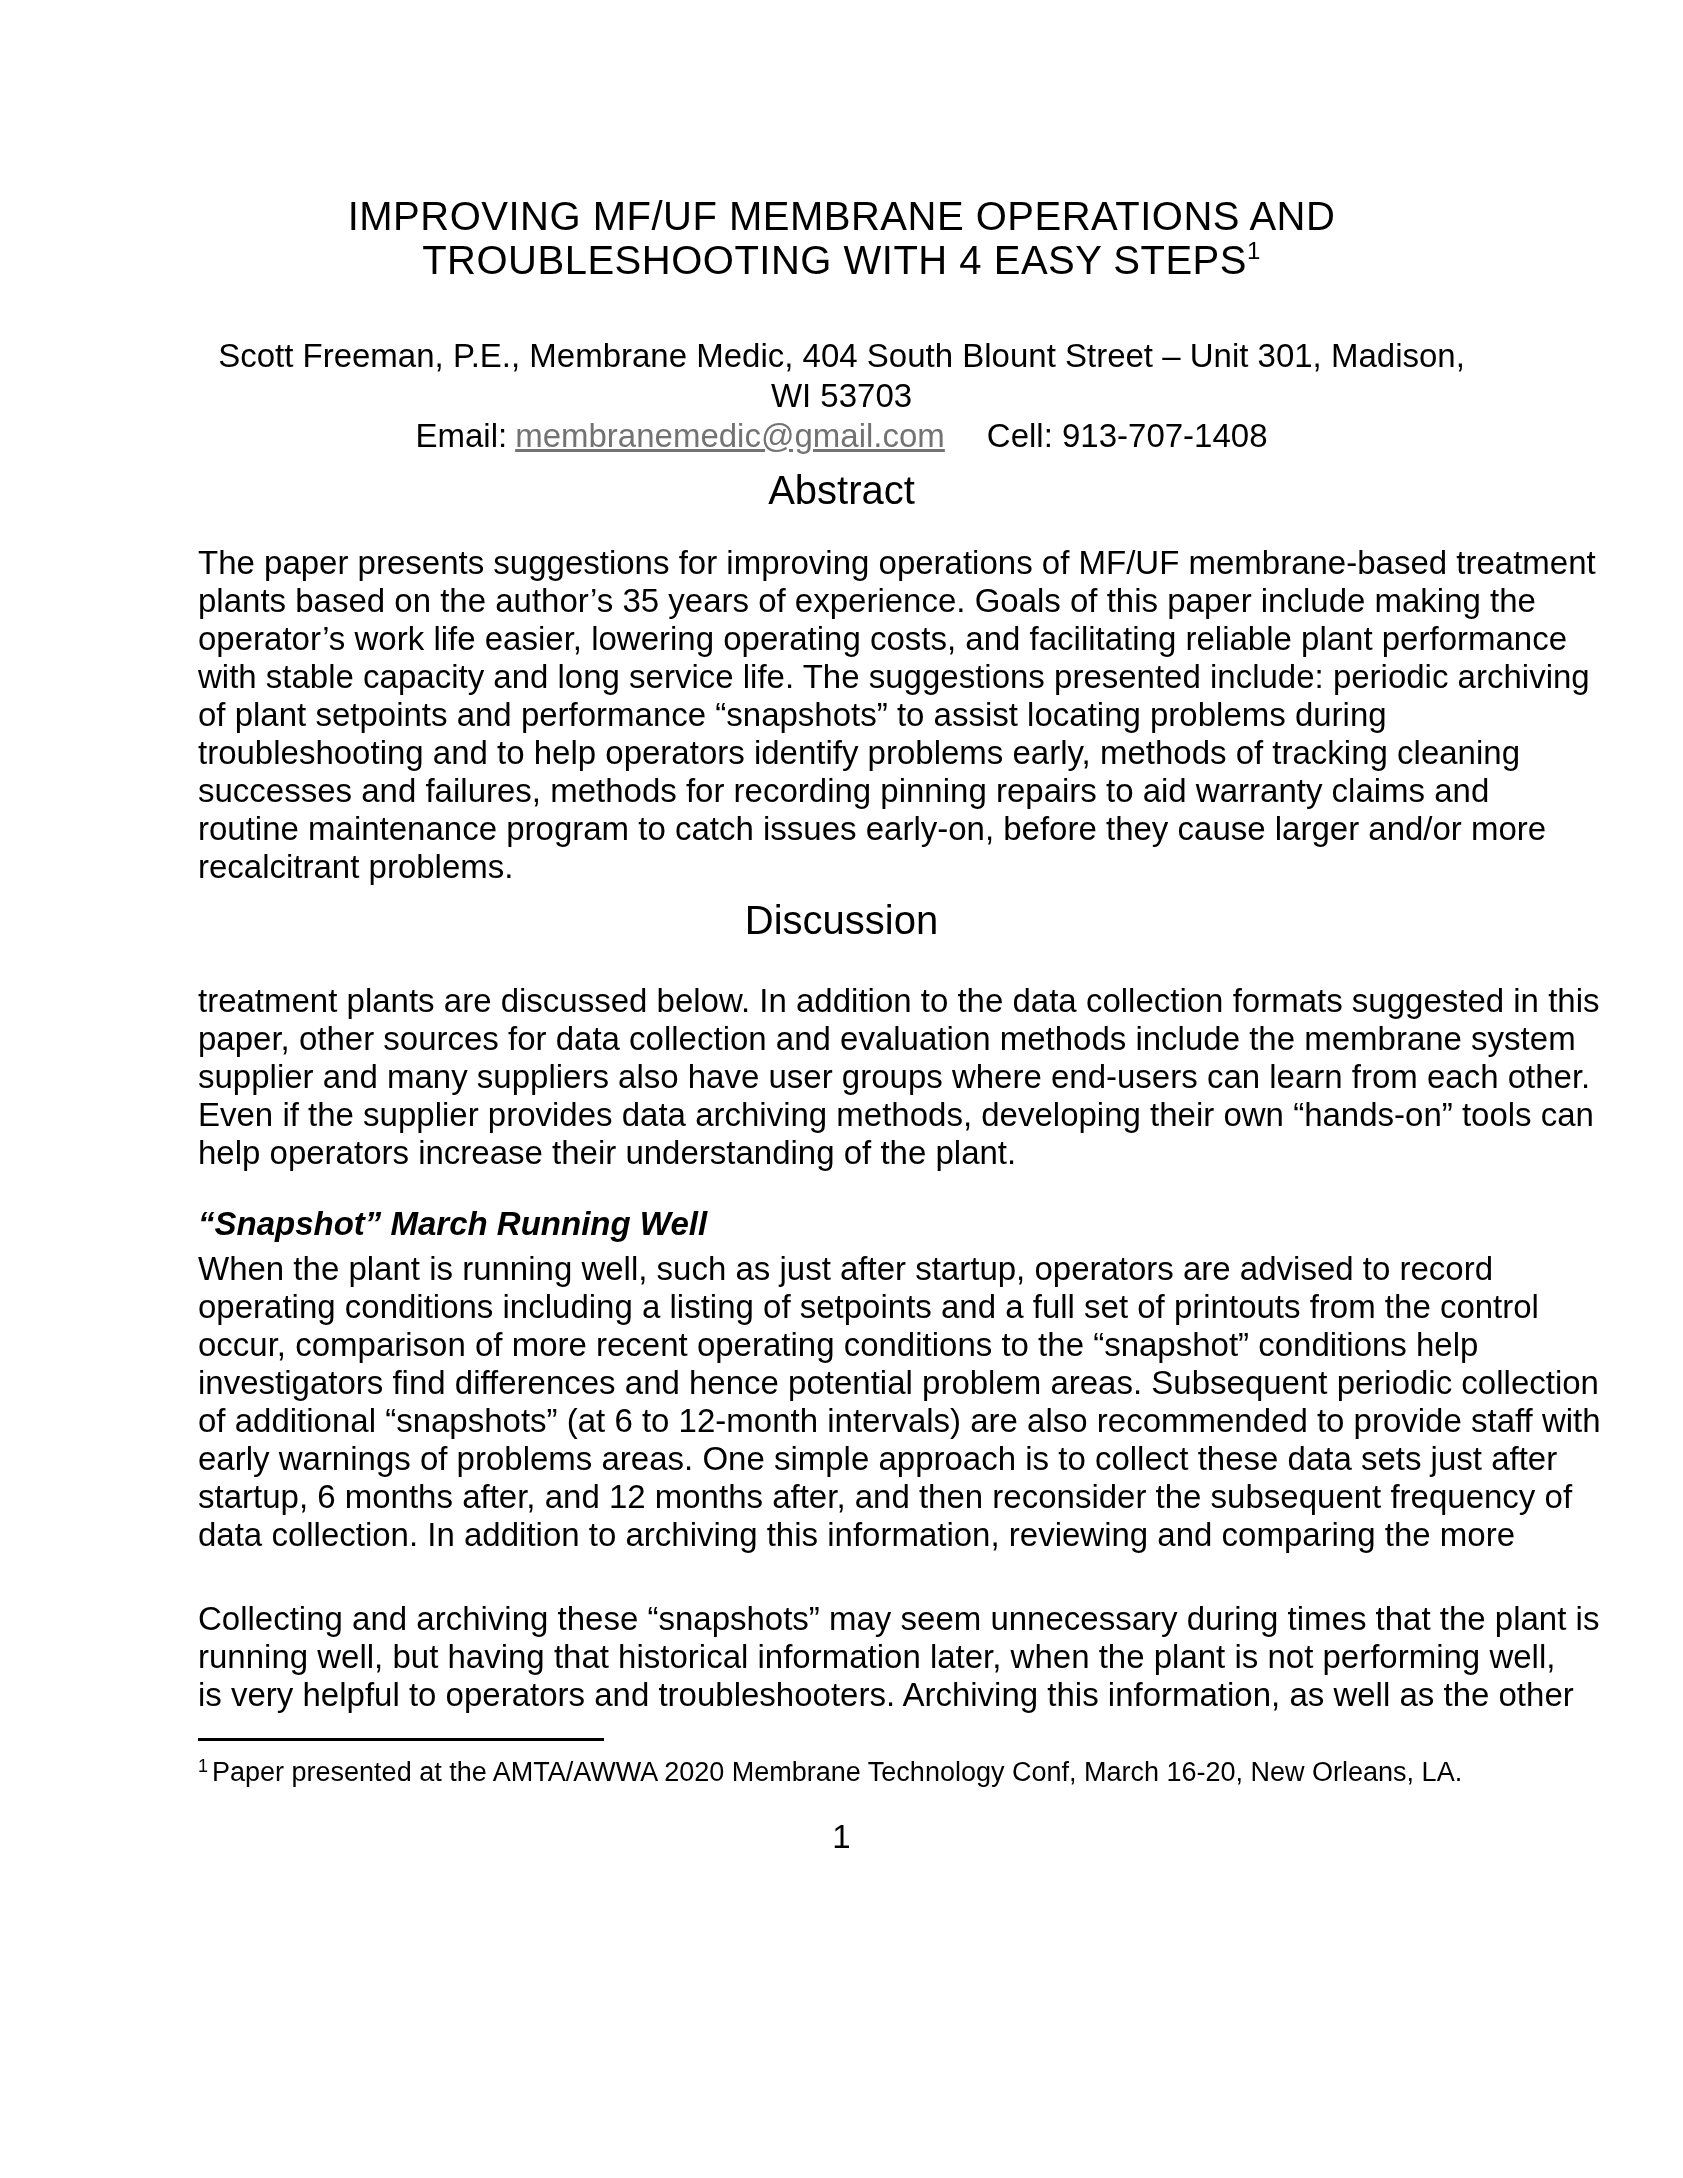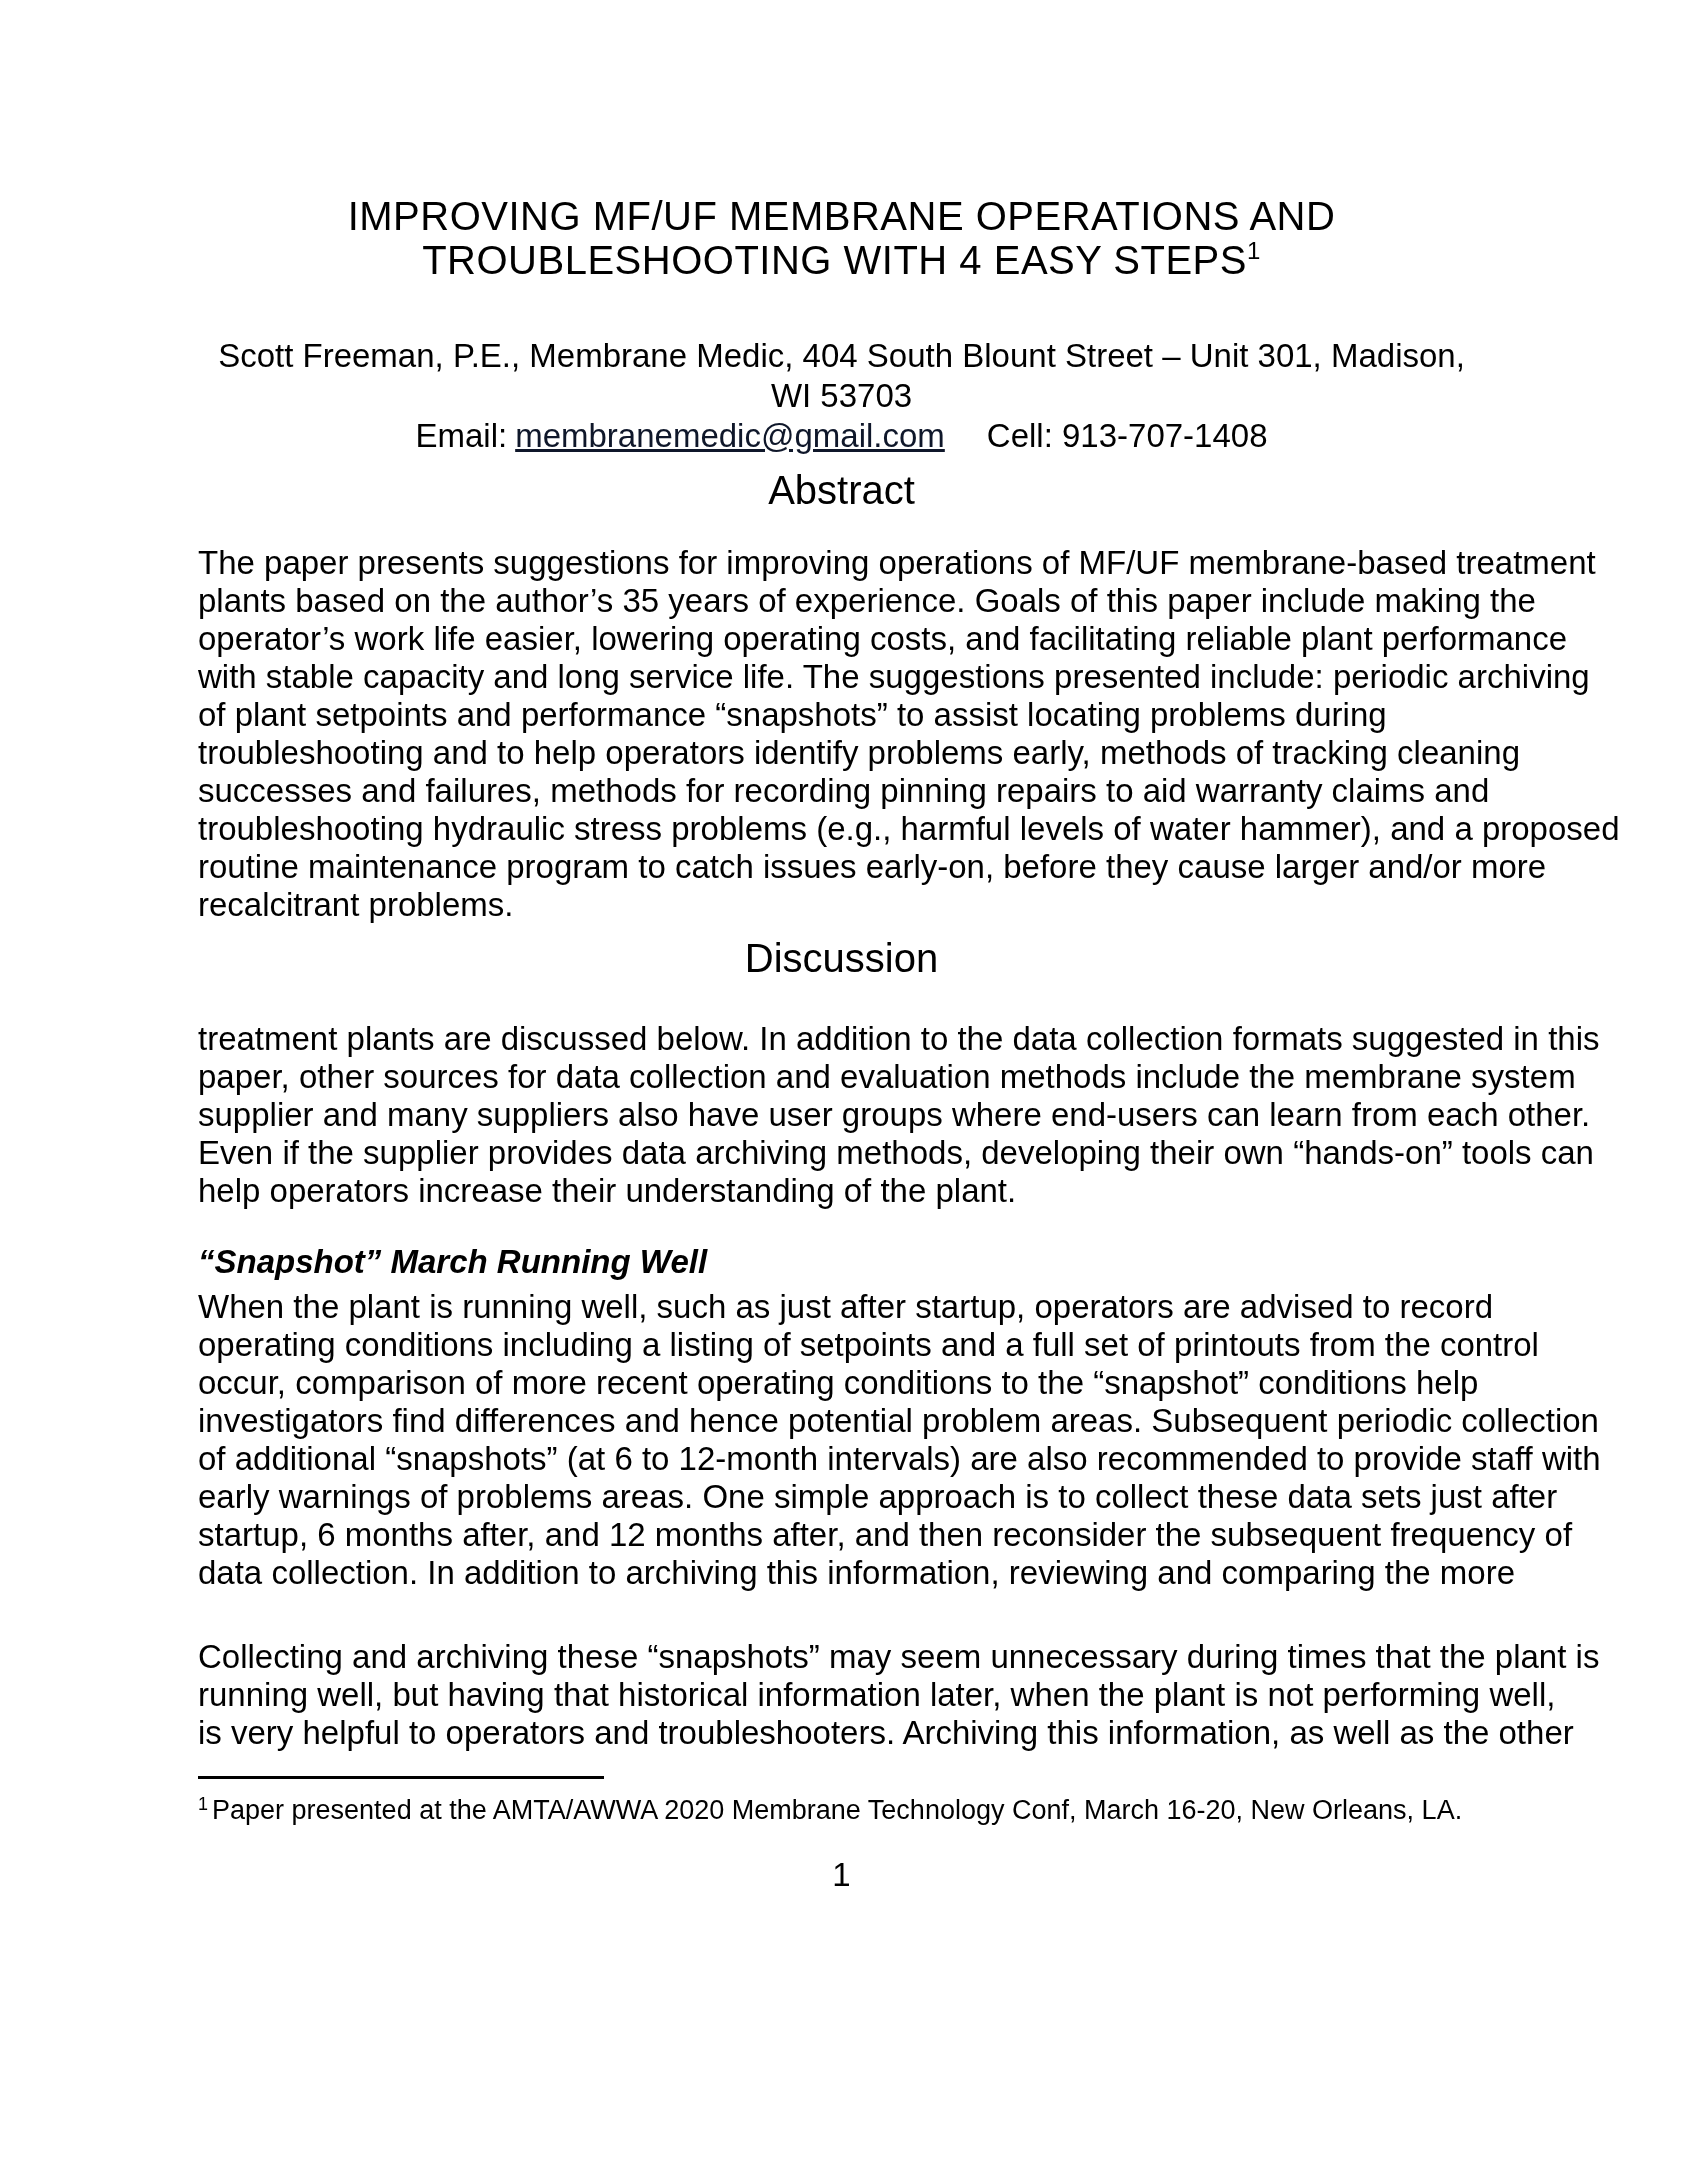--- a/index.html
+++ b/index.html
@@ -39,21 +39,21 @@
     text-align: center;
   }
   .contact {
     margin-top: 0;
     font-size: 33px;
     line-height: 40px;
     text-align: center;
   }
   .contact .email-label { margin-right: 8px; }
   .contact a.email-link {
-    color: #0f172a;
+    color: #737373;
     text-decoration: underline;
   }
   .contact .cell { margin-left: 42px; }
   h2.section-heading {
     margin: 12px;
     font-size: 40px;
     line-height: 44px;
     font-weight: normal;
     text-align: center;
   }
@@ -115,21 +115,20 @@
     <h2 class="section-heading h-abstract">Abstract</h2>
 
     <div class="para abstract-para">
         <div class="line">The paper presents suggestions for improving operations of MF/UF membrane-based treatment</div>
         <div class="line">plants based on the author’s 35 years of experience. Goals of this paper include making the</div>
         <div class="line">operator’s work life easier, lowering operating costs, and facilitating reliable plant performance</div>
         <div class="line">with stable capacity and long service life. The suggestions presented include: periodic archiving</div>
         <div class="line">of plant setpoints and performance “snapshots” to assist locating problems during</div>
         <div class="line">troubleshooting and to help operators identify problems early, methods of tracking cleaning</div>
         <div class="line">successes and failures, methods for recording pinning repairs to aid warranty claims and</div>
-        <div class="line">troubleshooting hydraulic stress problems (e.g., harmful levels of water hammer), and a proposed</div>
         <div class="line">routine maintenance program to catch issues early-on, before they cause larger and/or more</div>
         <div class="line">recalcitrant problems.</div>
       </div>
 
     <h2 class="section-heading h-discussion">Discussion</h2>
 
     <div class="para disc-para1">
         <div class="line">treatment plants are discussed below. In addition to the data collection formats suggested in this</div>
         <div class="line">paper, other sources for data collection and evaluation methods include the membrane system</div>
         <div class="line">supplier and many suppliers also have user groups where end-users can learn from each other.</div>

